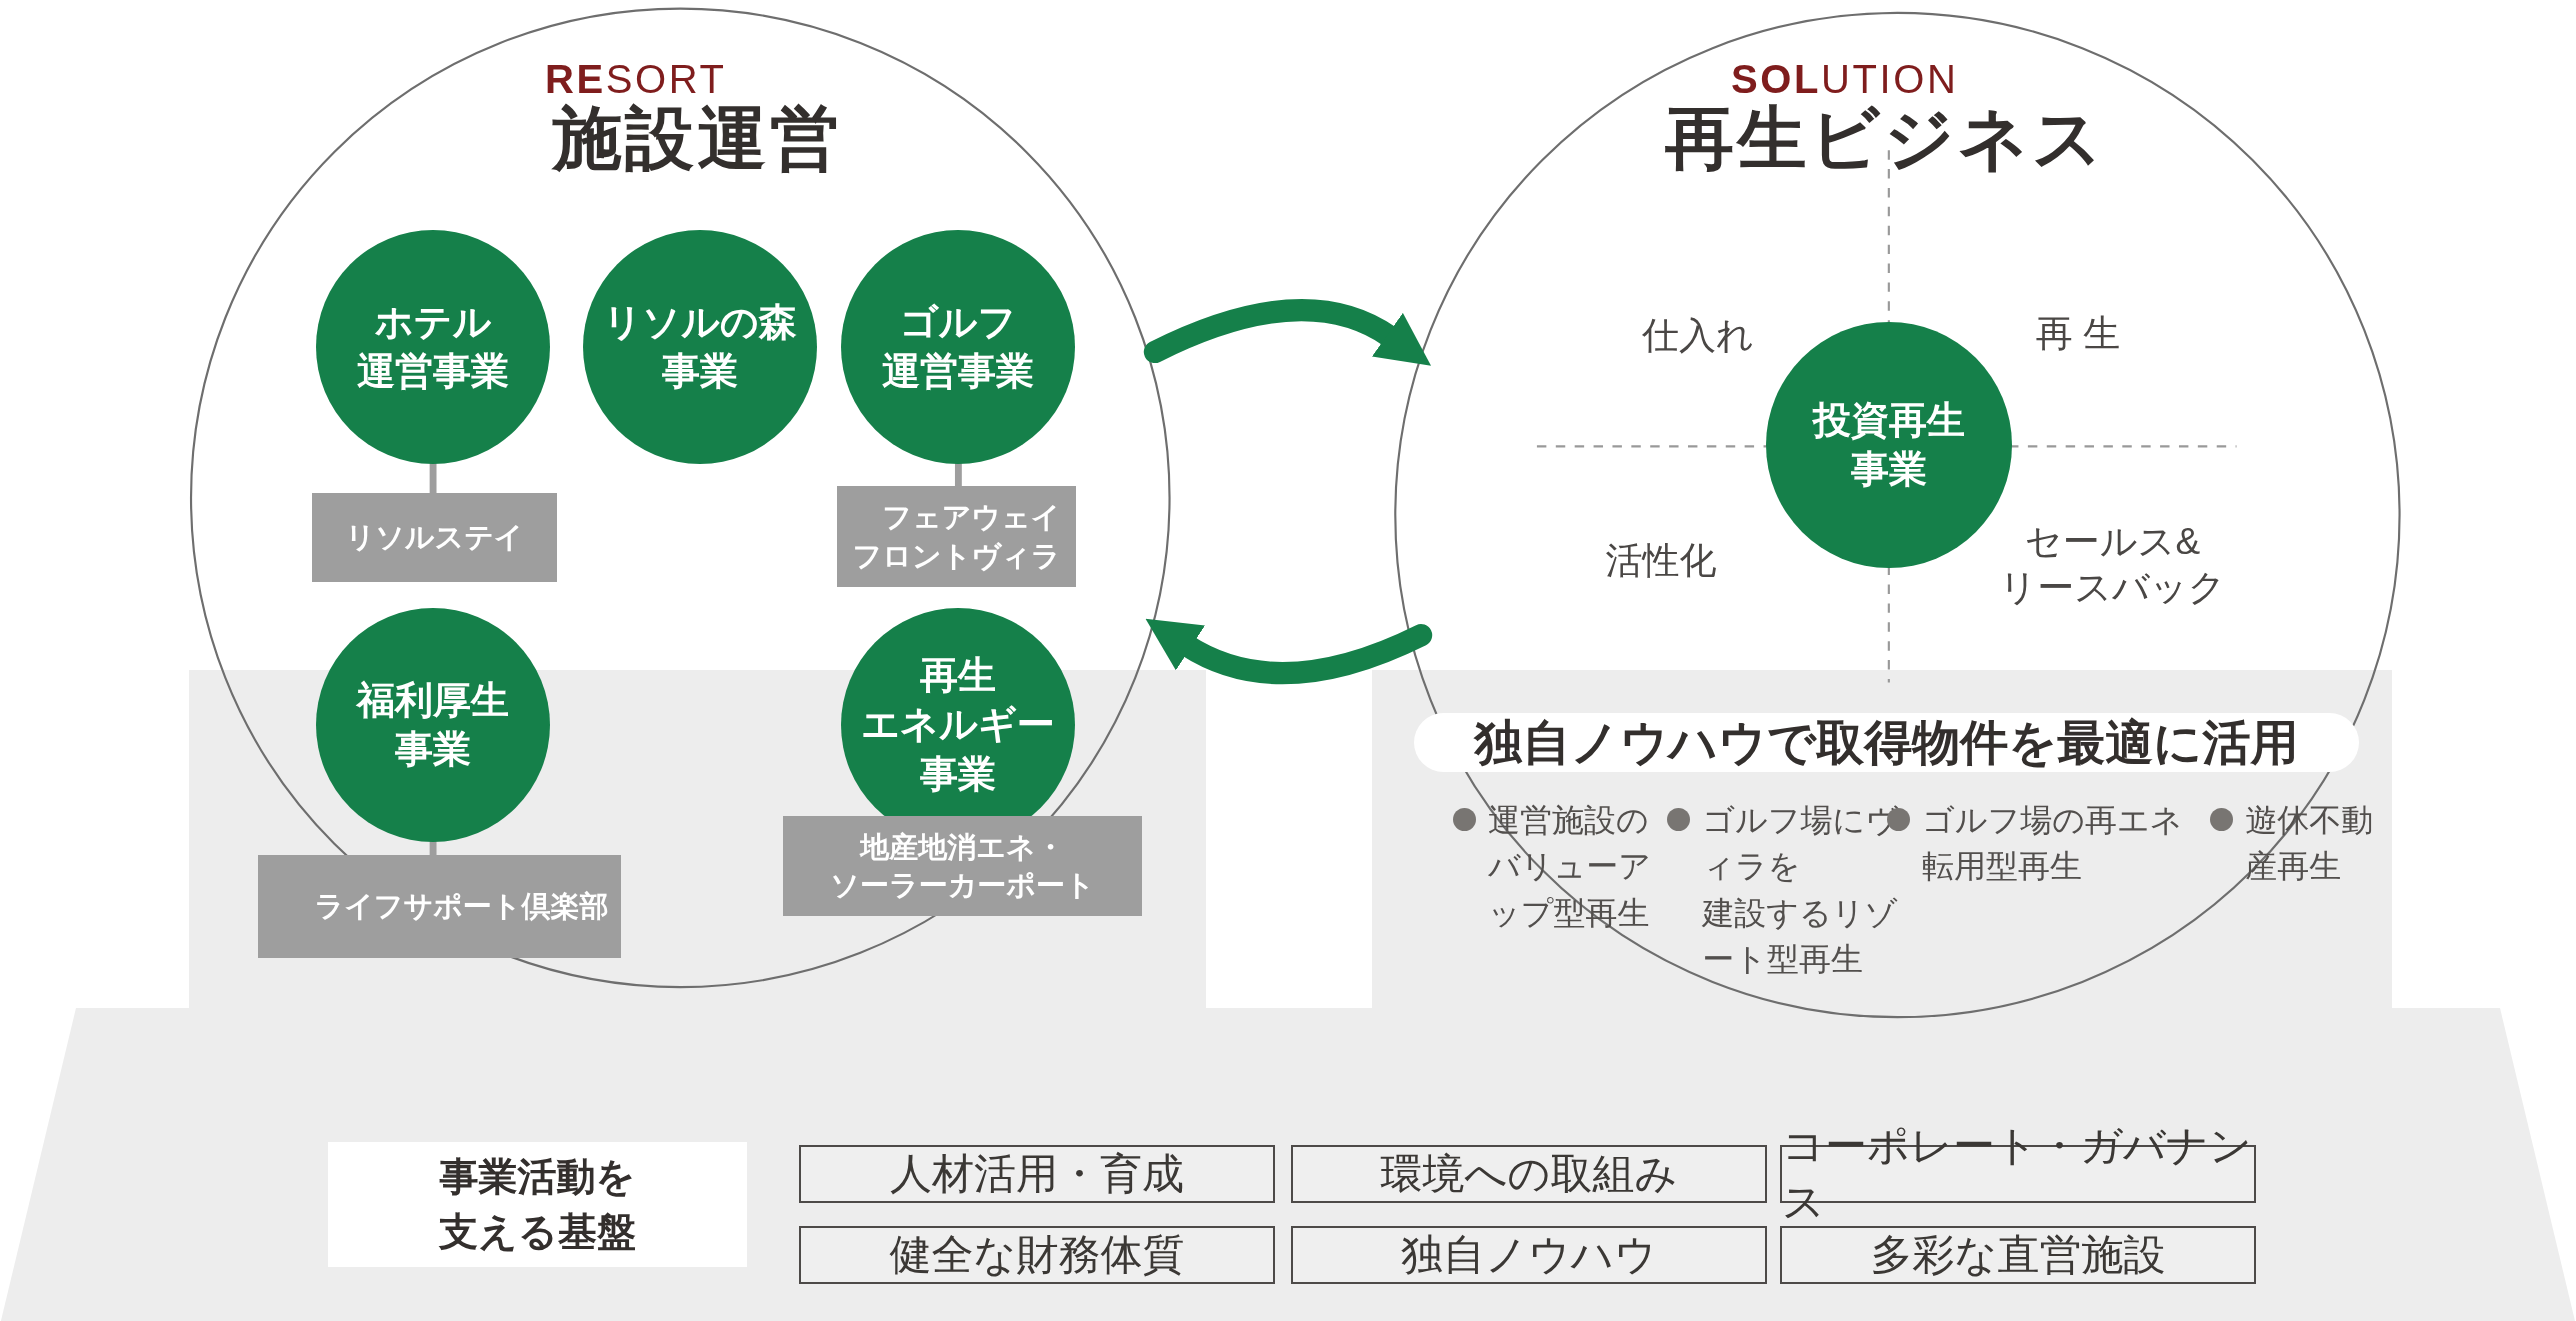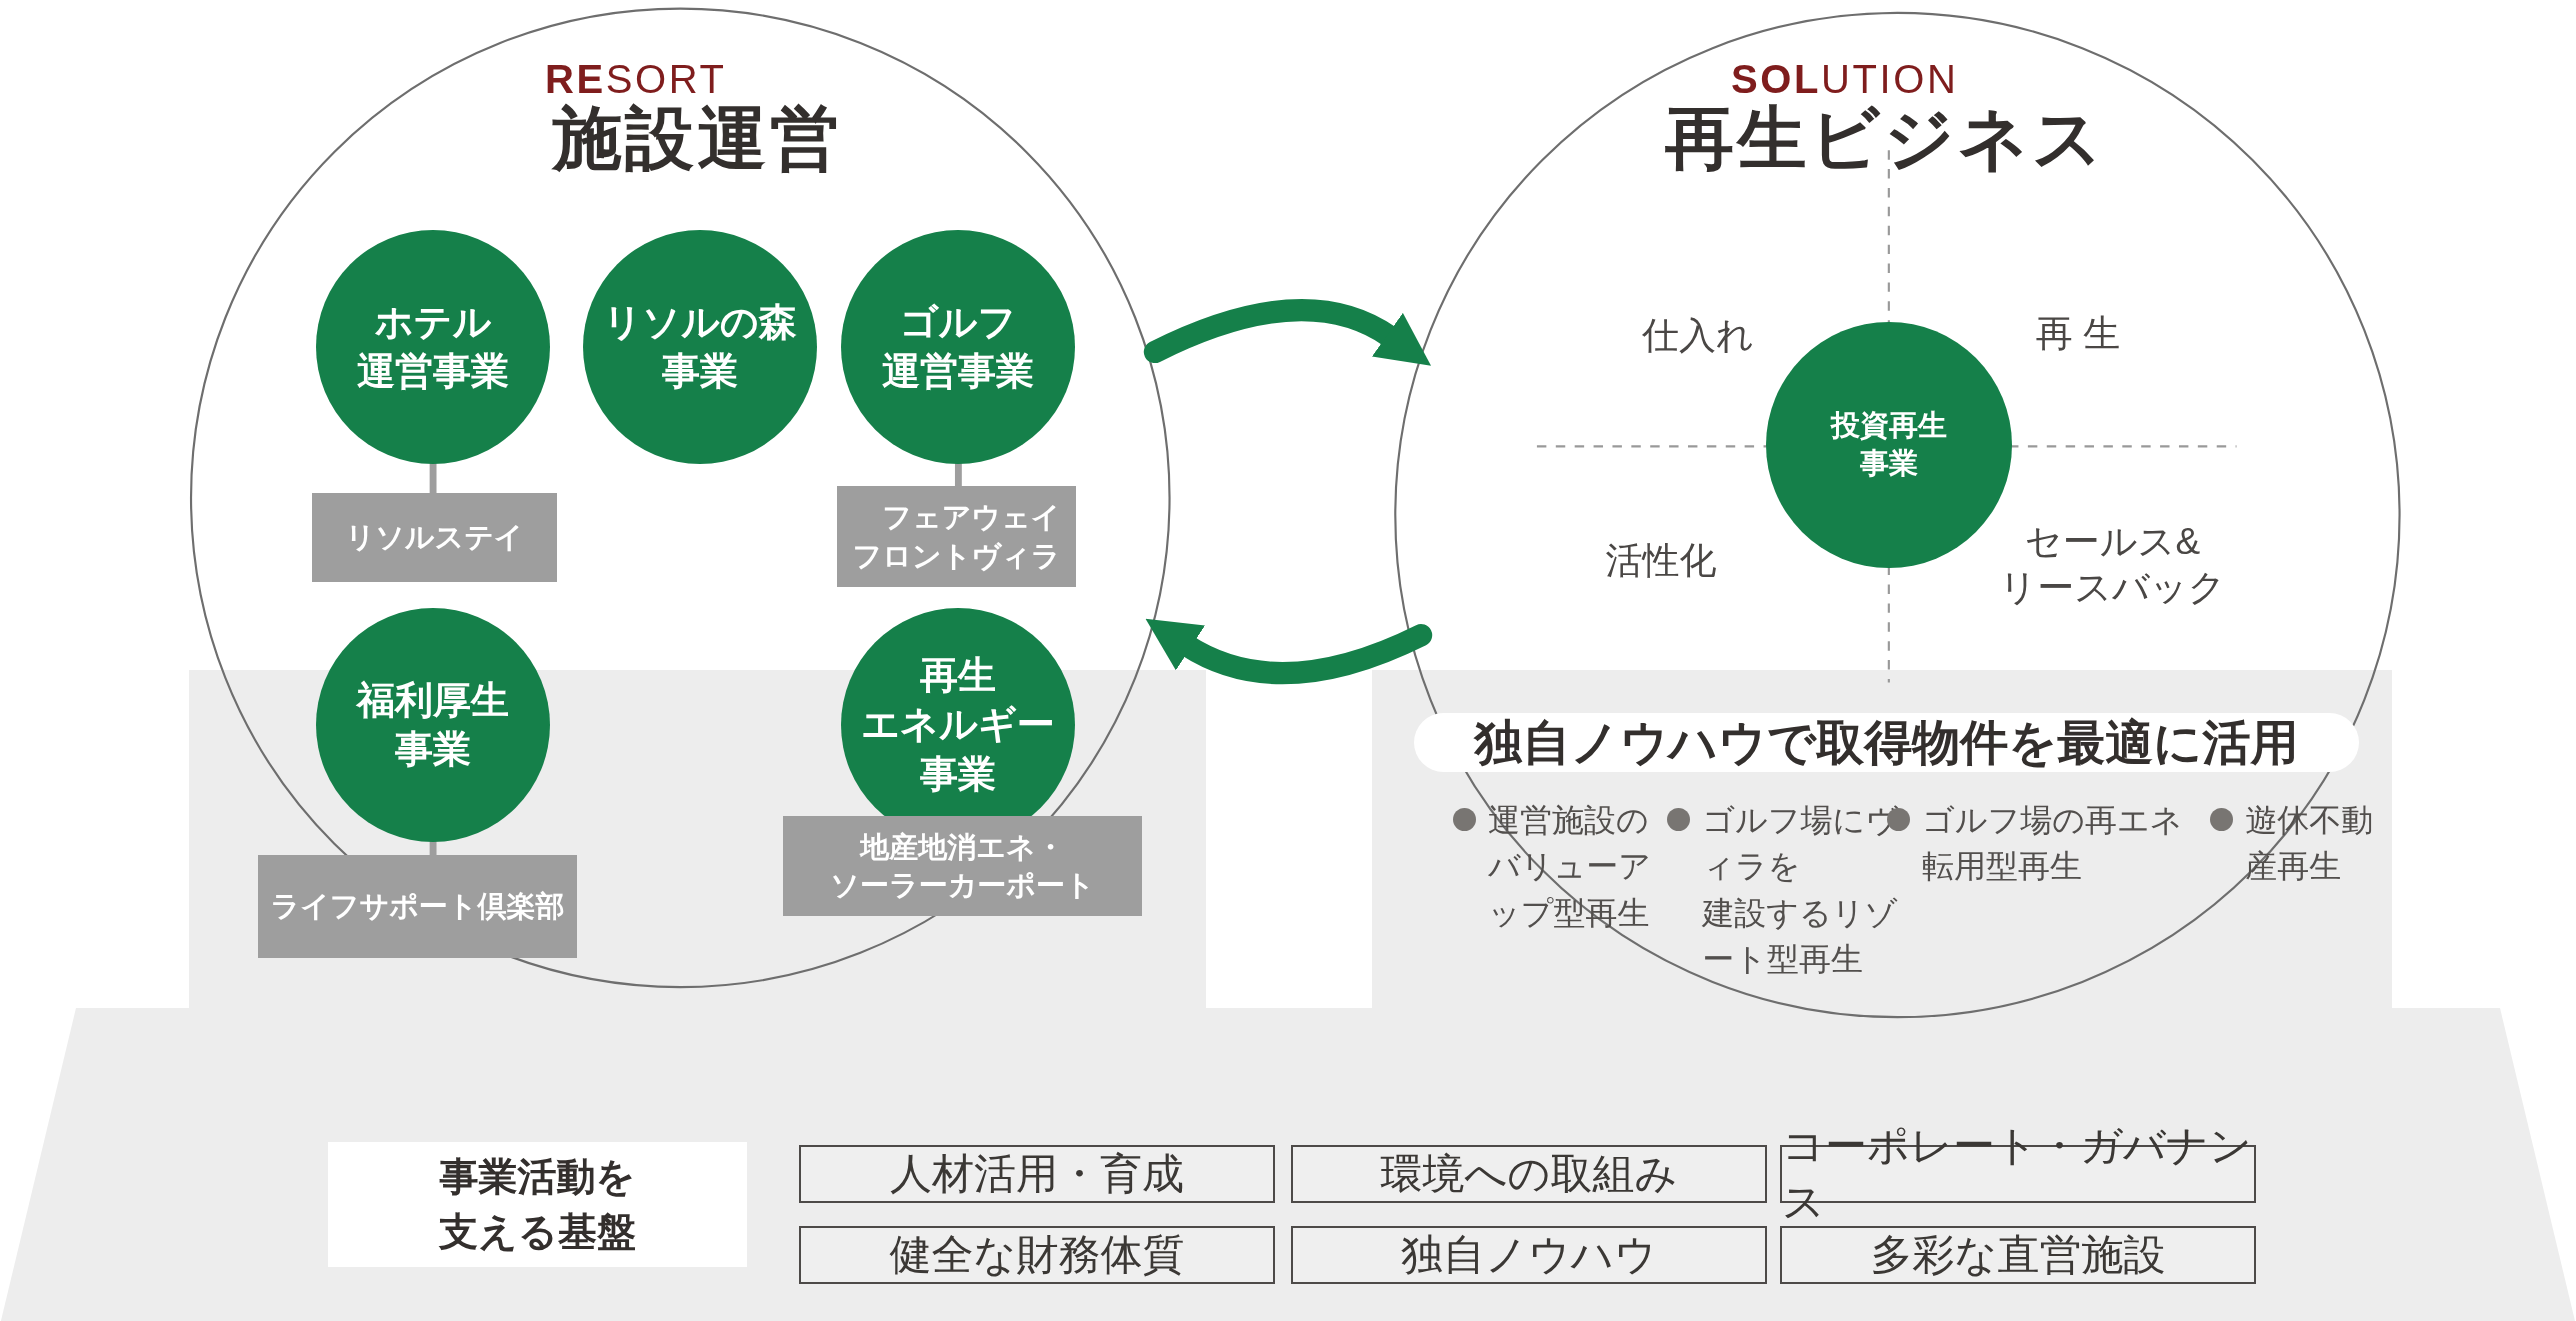--- a/index.html
+++ b/index.html
@@ -24,21 +24,21 @@
   
   .tag{position:absolute;width:309px;text-align:left;font-size:40px;letter-spacing:2.6px;color:#7f1d1d;}
   .tag b{font-weight:bold;}
   .big-title{position:absolute;width:481px;text-align:center;font-size:69px;font-weight:bold;color:var(--c-ink);letter-spacing:3.4px;}
 
   
   .gcircle{position:absolute;border-radius:50%;background:var(--c-green);color:#ffffff;
     display:flex;align-items:center;justify-content:center;text-align:center;
     font-weight:bold;font-size:38px;line-height:1.3;white-space:pre-line;}
   .gc-sm{width:234px;height:234px;}
-  .gc-invest{width:246px;height:246px;font-size:29px;}
+  .gc-invest{width:246px;height:246px;font-size:38px;}
 
   
   .subbox{position:absolute;background:var(--c-graybox);color:#ffffff;font-weight:bold;font-size:29px;
     line-height:1.32;display:flex;align-items:center;justify-content:center;text-align:center;white-space:pre-line;}
 
   
   .quad{position:absolute;color:var(--c-label);font-size:37px;text-align:center;white-space:pre-line;line-height:1.25;}
 
   
   .pill{position:absolute;left:1414px;top:713px;width:945px;height:59px;border-radius:34px;background:#ffffff;
@@ -104,21 +104,21 @@
 運営事業</div>
   <div class="gcircle gc-sm" style="left:316px;top:608px;">福利厚生
 事業</div>
   <div class="gcircle gc-sm" style="left:841px;top:608px;">再生
 エネルギー
 事業</div>
 
   <div class="subbox" style="left:312px;top:493px;width:245px;height:89px;">リソルステイ</div>
   <div class="subbox" style="left:837px;top:486px;width:239px;height:101px;text-align:right;">フェアウェイ
 フロントヴィラ</div>
-  <div class="subbox" style="left:258px;top:855px;width:319px;height:103px;">ライフサポート倶楽部</div>
+  <div class="subbox" style="left:258px;top:855px;width:319px;height:103px;padding-left:44px;">ライフサポート倶楽部</div>
   <div class="subbox" style="left:783px;top:816px;width:359px;height:100px;">地産地消エネ・
 ソーラーカーポート</div>
 
   <div class="tag" style="left:1731px;top:57px;">
     <b>SOL</b><span>UTION</span>
   </div>
   <div class="big-title" style="left:1645px;top:93px;">再生ビジネス</div>
 
   <div class="quad" style="left:1595px;top:313px;width:206px;">仕入れ</div>
   <div class="quad" style="left:1975px;top:311px;width:206px;">再 生</div>

